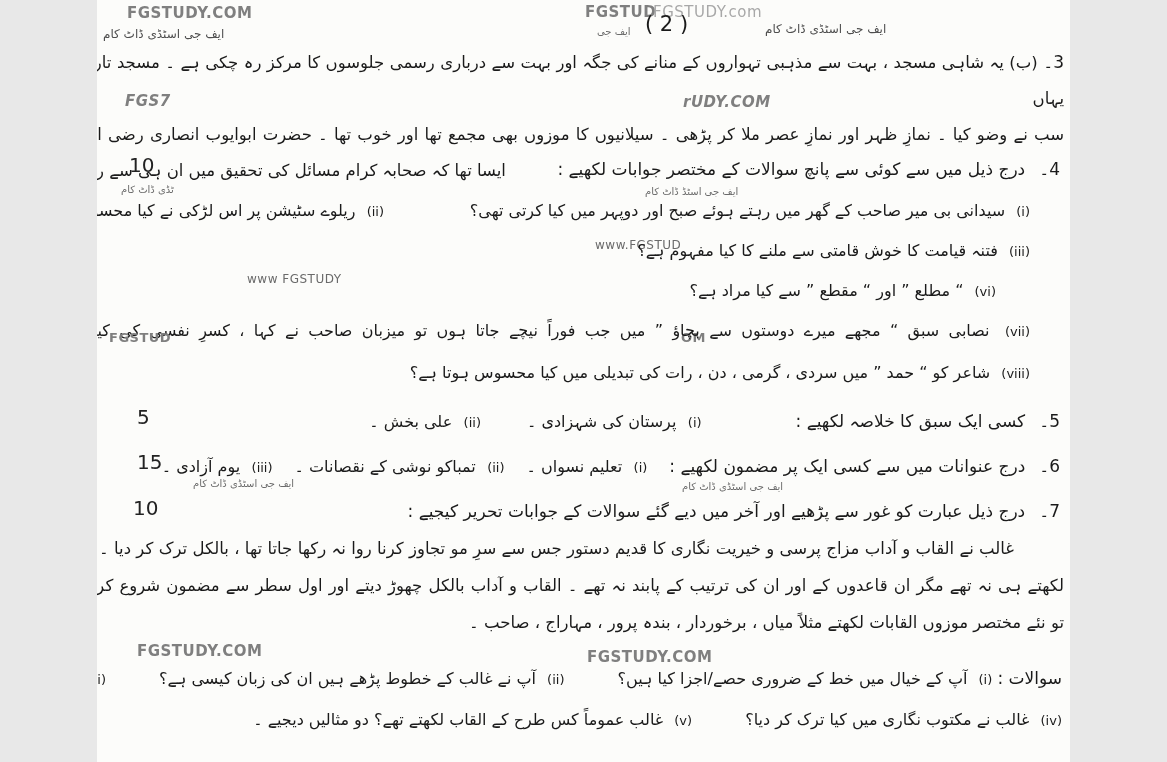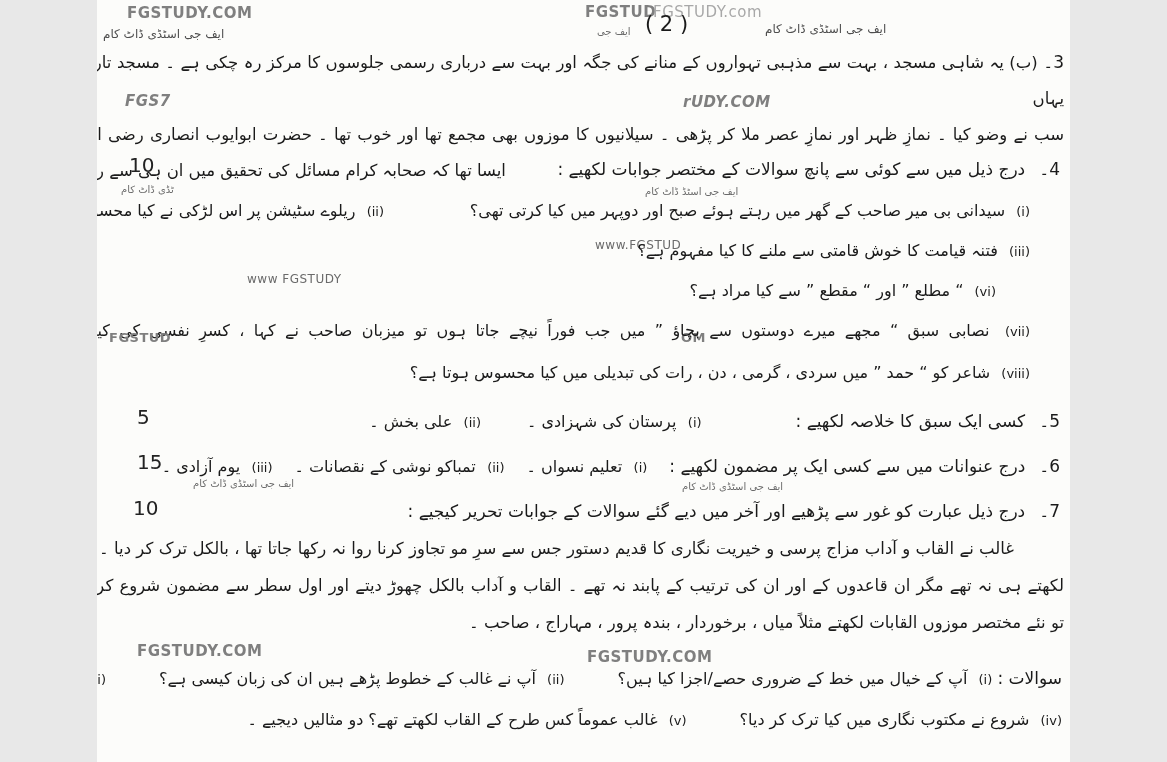--- a/index.html
+++ b/index.html
@@ -163,21 +163,21 @@
     <span class="item">
       <span class="lbl" dir="ltr">(ii)</span>
       <span>آپ نے غالب کے خطوط پڑھے ہیں ان کی زبان کیسی ہے؟</span>
     </span>
     <span class="item">
       <span class="lbl" dir="ltr">(iii)</span>
       <span>خط کیوں لکھا جاتا ہے؟</span>
     </span>
     <span class="item">
       <span class="lbl" dir="ltr">(iv)</span>
-      <span>شروع نے مکتوب نگاری میں کیا ترک کر دیا؟</span>
+      <span>غالب نے مکتوب نگاری میں کیا ترک کر دیا؟</span>
     </span>
     <span class="item">
       <span class="lbl" dir="ltr">(v)</span>
       <span>غالب عموماً کس طرح کے القاب لکھتے تھے؟ دو مثالیں دیجیے ۔</span>
     </span>
   </div>
 
 </div>
 
 </body></html>

